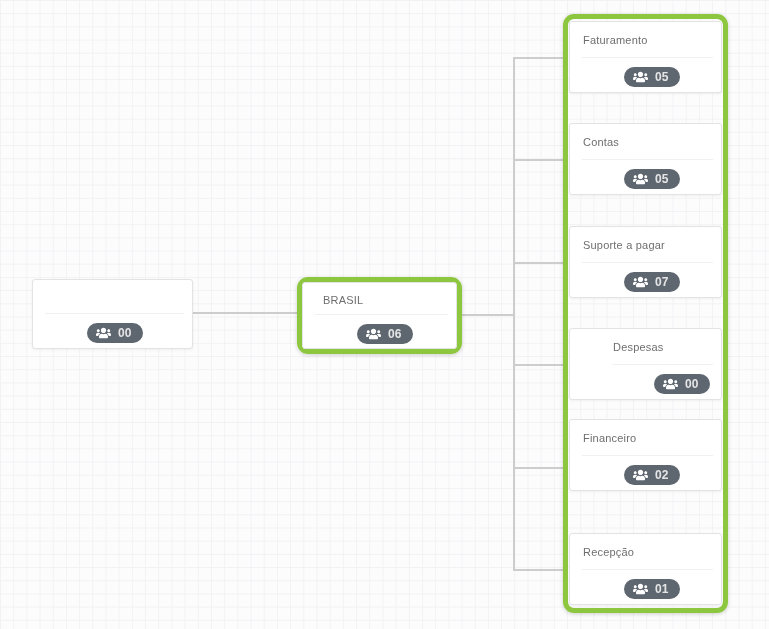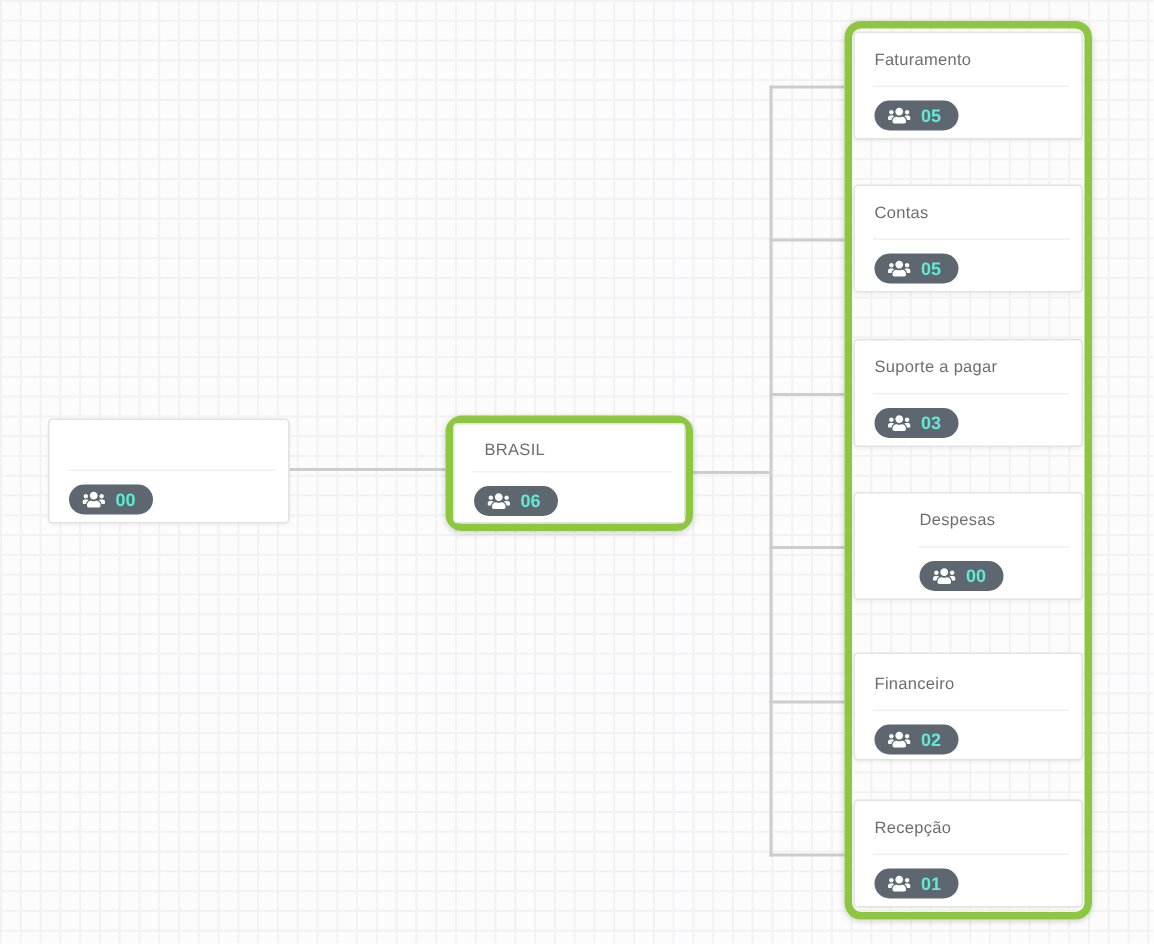--- a/index.html
+++ b/index.html
@@ -49,27 +49,28 @@
     margin: 0 8px 0 12px;
     height: 0;
   }
   .card-badge-row { padding: 9px 0 0 13px; }
 
   .badge {
     display: inline-flex;
     align-items: center;
     gap: 7px;
     background: var(--badge-bg, #5e6770);
-    color: #5eead4;
+    color: #e5e5e5;
     border-radius: 12px;
     padding: 4px 12px 4px 9px;
     font-size: 12px;
     font-weight: bold;
     line-height: 1;
     cursor: pointer;
+    margin-left: 41px;
   }
   .badge-icon { display: inline-flex; }
   .badge-icon svg { display: block; }
 
   
   .highlight-wrap {
     position: absolute;
     border: 5px solid var(--highlight, #8dc63f);
     border-radius: 11px;
     box-sizing: border-box;
@@ -168,39 +169,39 @@
       <div class="card child-card" style="top: 206.8px;">
       <div class="card-title">Suporte a pagar</div>
       <div class="card-divider"></div>
       <div class="card-badge-row">
         <span class="badge">
           <span class="badge-icon">
             <svg viewBox="0 0 640 512" width="15" height="12" fill="#ffffff">
                 <path d="M96 224c35.3 0 64-28.7 64-64s-28.7-64-64-64-64 28.7-64 64 28.7 64 64 64zm448 0c35.3 0 64-28.7 64-64s-28.7-64-64-64-64 28.7-64 64 28.7 64 64 64zm32 32h-64c-17.6 0-33.5 7.1-45.1 18.6 40.3 22.1 68.9 62 75.1 109.4h66c17.7 0 32-14.3 32-32v-32c0-35.3-28.7-64-64-64zm-256 0c61.9 0 112-50.1 112-112S381.9 32 320 32 208 82.1 208 144s50.1 112 112 112zm76.8 32h-8.3c-20.8 10-43.9 16-68.5 16s-47.6-6-68.5-16h-8.3C179.6 288 128 339.6 128 403.2V432c0 26.5 21.5 48 48 48h288c26.5 0 48-21.5 48-48v-28.8c0-63.6-51.6-115.2-115.2-115.2zm-223.7-13.4C161.5 263.1 145.6 256 128 256H64c-35.3 0-64 28.7-64 64v32c0 17.7 14.3 32 32 32h65.9c6.3-47.4 34.9-87.3 75.2-109.4z"></path>
               </svg>
           </span>
-          <span class="badge-count">03</span>
+          <span class="badge-count">07</span>
         </span>
       </div>
     </div>
       <div class="card child-card" style="top: 309.2px; padding-left: 30px;">
       <div class="card-title">Despesas</div>
       <div class="card-divider"></div>
       <div class="card-badge-row">
         <span class="badge">
           <span class="badge-icon">
             <svg viewBox="0 0 640 512" width="15" height="12" fill="#ffffff">
                 <path d="M96 224c35.3 0 64-28.7 64-64s-28.7-64-64-64-64 28.7-64 64 28.7 64 64 64zm448 0c35.3 0 64-28.7 64-64s-28.7-64-64-64-64 28.7-64 64 28.7 64 64 64zm32 32h-64c-17.6 0-33.5 7.1-45.1 18.6 40.3 22.1 68.9 62 75.1 109.4h66c17.7 0 32-14.3 32-32v-32c0-35.3-28.7-64-64-64zm-256 0c61.9 0 112-50.1 112-112S381.9 32 320 32 208 82.1 208 144s50.1 112 112 112zm76.8 32h-8.3c-20.8 10-43.9 16-68.5 16s-47.6-6-68.5-16h-8.3C179.6 288 128 339.6 128 403.2V432c0 26.5 21.5 48 48 48h288c26.5 0 48-21.5 48-48v-28.8c0-63.6-51.6-115.2-115.2-115.2zm-223.7-13.4C161.5 263.1 145.6 256 128 256H64c-35.3 0-64 28.7-64 64v32c0 17.7 14.3 32 32 32h65.9c6.3-47.4 34.9-87.3 75.2-109.4z"></path>
               </svg>
           </span>
           <span class="badge-count">00</span>
         </span>
       </div>
     </div>
-      <div class="card child-card" style="top: 416px; justify-content: center;">
+      <div class="card child-card" style="top: 400px;">
       <div class="card-title">Financeiro</div>
       <div class="card-divider"></div>
       <div class="card-badge-row">
         <span class="badge">
           <span class="badge-icon">
             <svg viewBox="0 0 640 512" width="15" height="12" fill="#ffffff">
                 <path d="M96 224c35.3 0 64-28.7 64-64s-28.7-64-64-64-64 28.7-64 64 28.7 64 64 64zm448 0c35.3 0 64-28.7 64-64s-28.7-64-64-64-64 28.7-64 64 28.7 64 64 64zm32 32h-64c-17.6 0-33.5 7.1-45.1 18.6 40.3 22.1 68.9 62 75.1 109.4h66c17.7 0 32-14.3 32-32v-32c0-35.3-28.7-64-64-64zm-256 0c61.9 0 112-50.1 112-112S381.9 32 320 32 208 82.1 208 144s50.1 112 112 112zm76.8 32h-8.3c-20.8 10-43.9 16-68.5 16s-47.6-6-68.5-16h-8.3C179.6 288 128 339.6 128 403.2V432c0 26.5 21.5 48 48 48h288c26.5 0 48-21.5 48-48v-28.8c0-63.6-51.6-115.2-115.2-115.2zm-223.7-13.4C161.5 263.1 145.6 256 128 256H64c-35.3 0-64 28.7-64 64v32c0 17.7 14.3 32 32 32h65.9c6.3-47.4 34.9-87.3 75.2-109.4z"></path>
               </svg>
           </span>
           <span class="badge-count">02</span>

